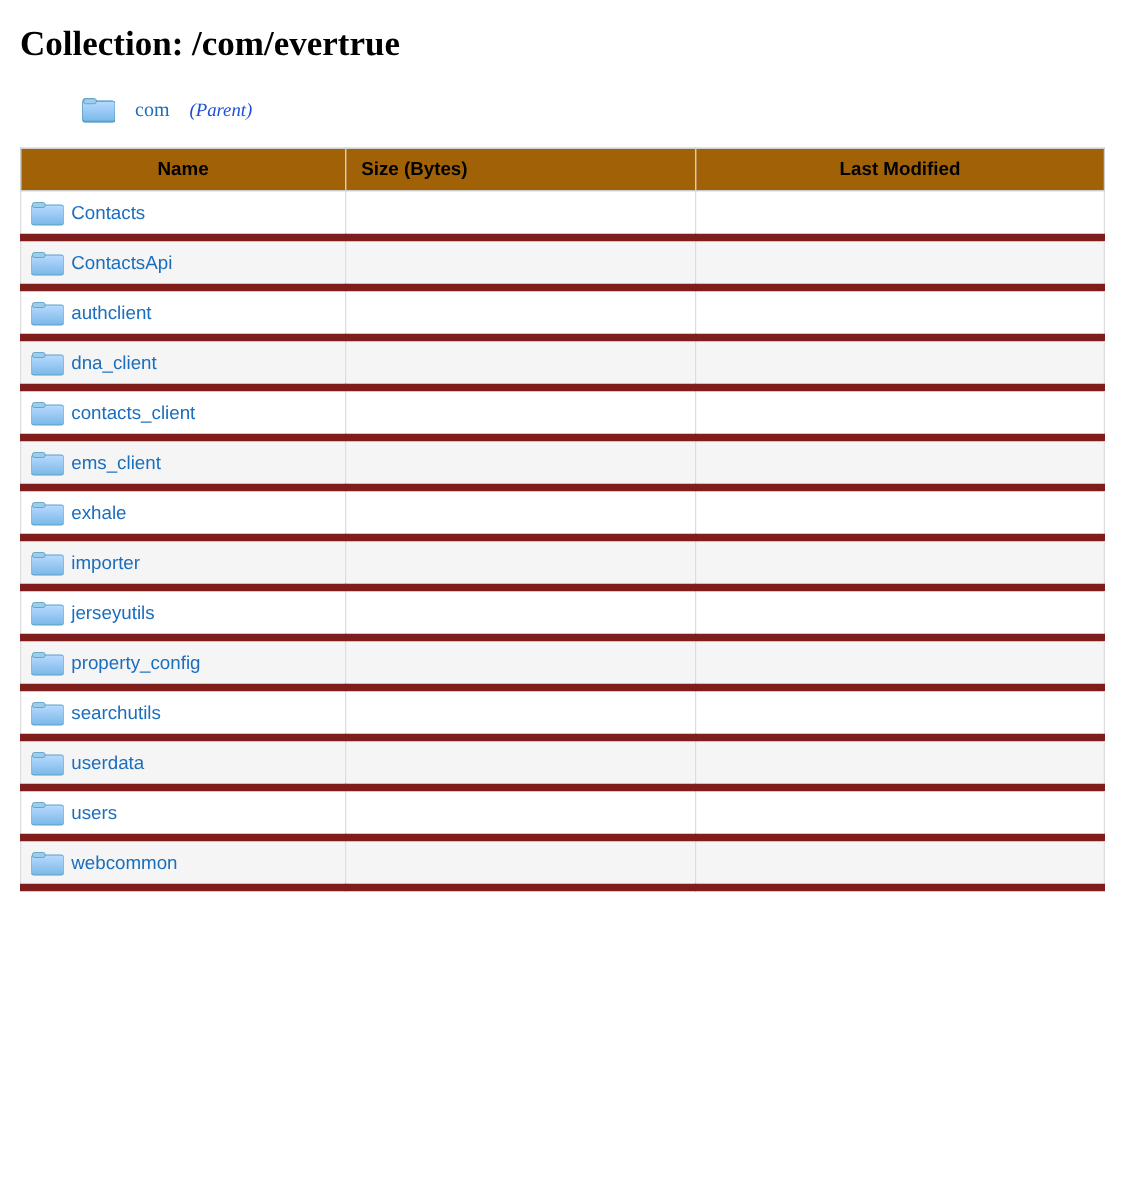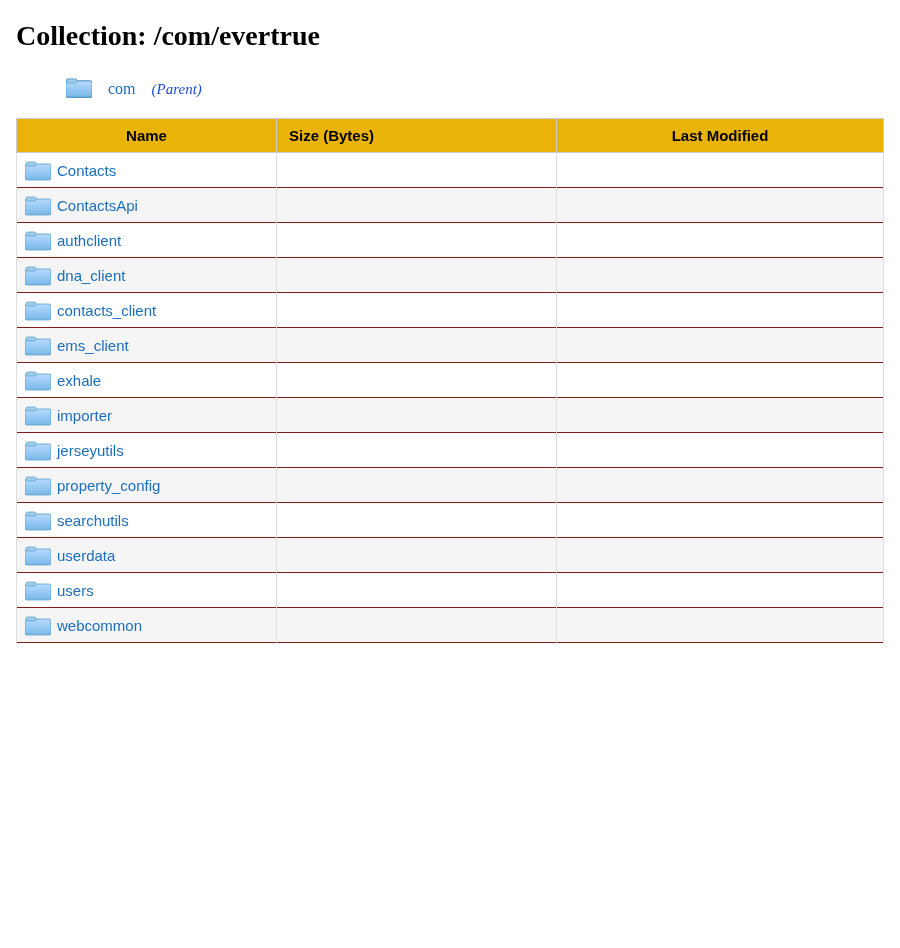--- a/index.html
+++ b/index.html
@@ -46,21 +46,21 @@
     .table-container {
       width: 100%;
     }
 
     table {
       width: 100%;
       border-collapse: collapse;
     }
 
     thead tr {
-      background-color: #eab308;
+      background-color: #a16207;
     }
 
     thead th {
       padding: 8px 12px;
       font-size: 15px;
       font-weight: bold;
       font-family: Arial, sans-serif;
       text-align: left;
       border: 1px solid #cccccc;
     }
@@ -74,21 +74,21 @@
       width: 280px;
       text-align: left;
       margin-left: 47px;
     }
 
     thead th.col-modified {
       text-align: center;
     }
 
     tbody tr {
-      border-bottom: 1px solid #7f1d1d;
+      border-bottom: 6px solid #7f1d1d;
     }
 
     tbody tr:nth-child(odd) {
       background-color: #ffffff;
     }
 
     tbody tr:nth-child(even) {
       background-color: #f5f5f5;
     }
 

